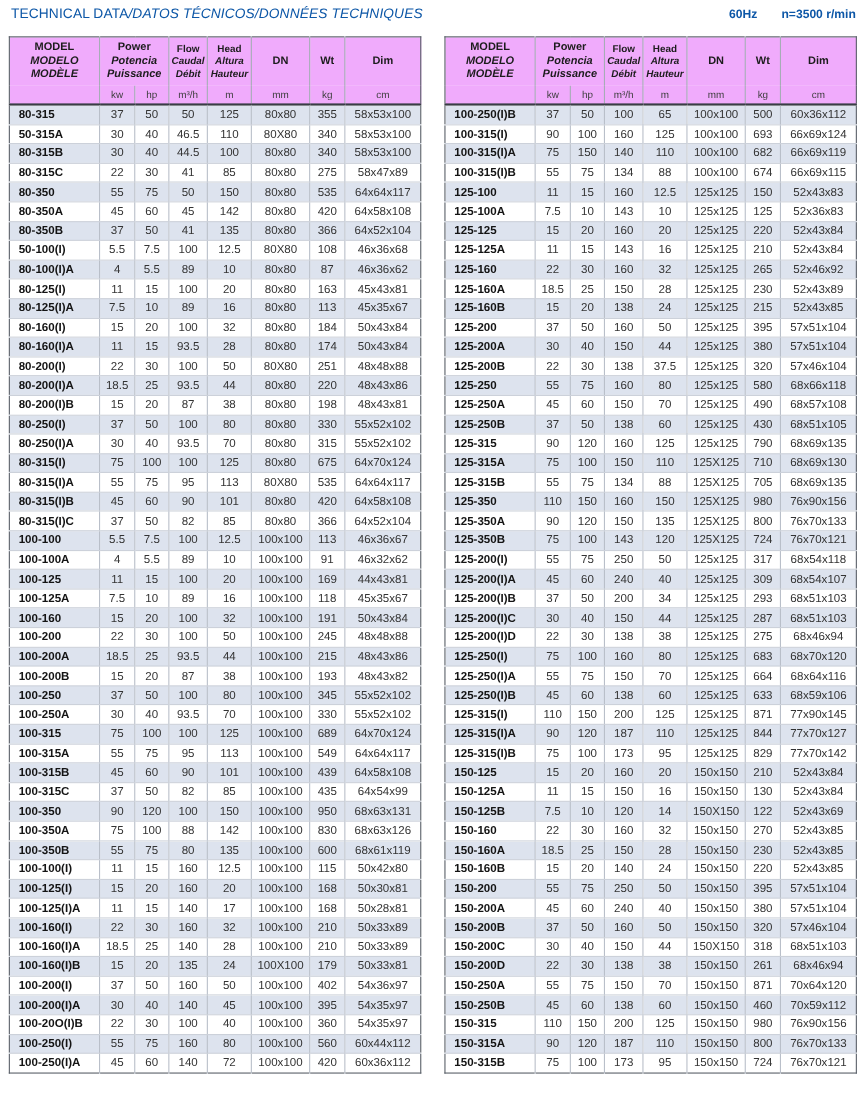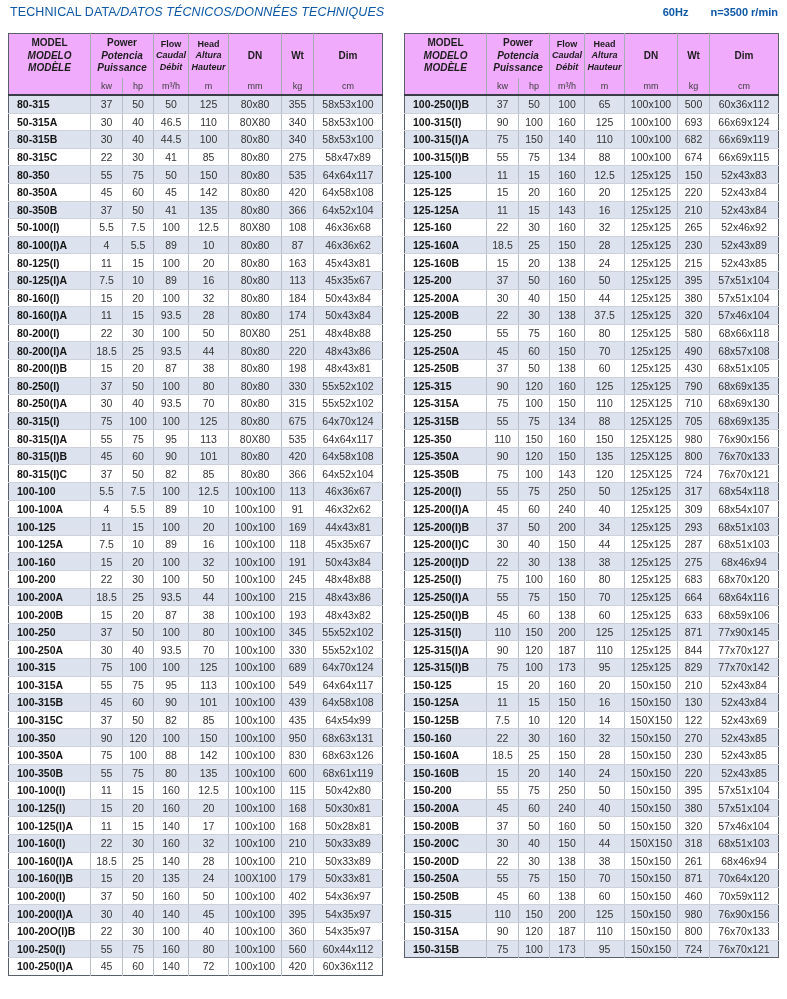--- a/index.html
+++ b/index.html
@@ -698,20 +698,30 @@
         <td class="model">125-100</td>
         <td>11</td>
         <td>15</td>
         <td>160</td>
         <td>12.5</td>
         <td>125x125</td>
         <td>150</td>
         <td>52x43x83</td>
       </tr>
       <tr>
+        <td class="model">125-100A</td>
+        <td>7.5</td>
+        <td>10</td>
+        <td>143</td>
+        <td>10</td>
+        <td>125x125</td>
+        <td>125</td>
+        <td>52x36x83</td>
+      </tr>
+      <tr>
         <td class="model">125-125</td>
         <td>15</td>
         <td>20</td>
         <td>160</td>
         <td>20</td>
         <td>125x125</td>
         <td>220</td>
         <td>52x43x84</td>
       </tr>
       <tr>

